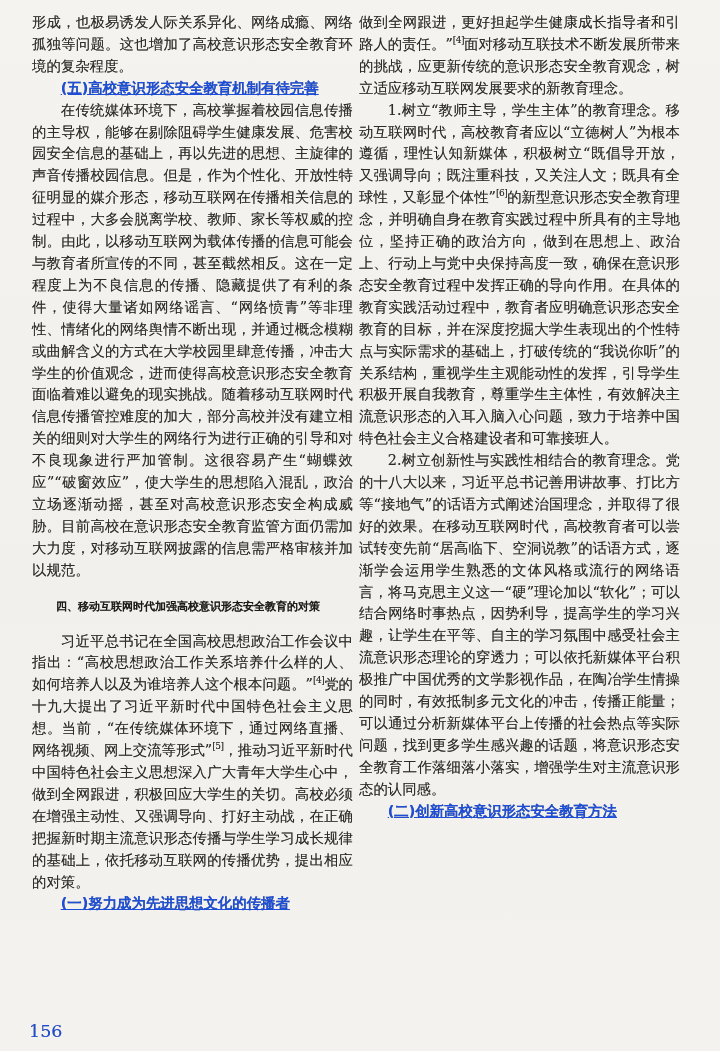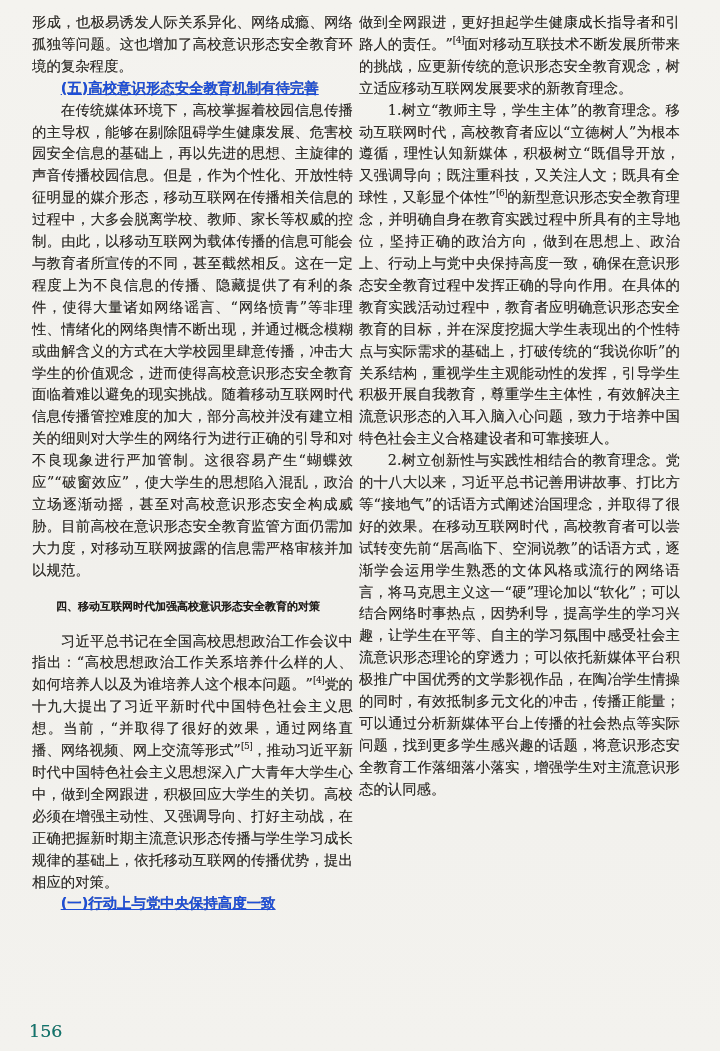--- a/index.html
+++ b/index.html
@@ -57,39 +57,40 @@
     font-size: 9px;
     line-height: 0;
     vertical-align: super;
     letter-spacing: -0.5px;
   }
   .pageno {
     position: absolute;
     left: 29px;
     bottom: 10px;
     font-size: 17.5px;
-    color: #0f766e;
+    color: #1d4ed8;
     text-shadow: 0 0 0.5px rgba(55, 50, 44, 0.55);
   }
 </style>
 </head>
 <body>
 
 <div class="page">
 
   <div class="col">
     <p class="body cont">形成，也极易诱发人际关系异化、网络成瘾、网络孤独等问题。这也增加了高校意识形态安全教育环境的复杂程度。</p>
     <p class="subhead">(五)高校意识形态安全教育机制有待完善</p>
     <p class="body">在传统媒体环境下，高校掌握着校园信息传播的主导权，能够在剔除阻碍学生健康发展、危害校园安全信息的基础上，再以先进的思想、主旋律的声音传播校园信息。但是，作为个性化、开放性特征明显的媒介形态，移动互联网在传播相关信息的过程中，大多会脱离学校、教师、家长等权威的控制。由此，以移动互联网为载体传播的信息可能会与教育者所宣传的不同，甚至截然相反。这在一定程度上为不良信息的传播、隐藏提供了有利的条件，使得大量诸如网络谣言、“网络愤青”等非理性、情绪化的网络舆情不断出现，并通过概念模糊或曲解含义的方式在大学校园里肆意传播，冲击大学生的价值观念，进而使得高校意识形态安全教育面临着难以避免的现实挑战。随着移动互联网时代信息传播管控难度的加大，部分高校并没有建立相关的细则对大学生的网络行为进行正确的引导和对不良现象进行严加管制。这很容易产生“蝴蝶效应”“破窗效应”，使大学生的思想陷入混乱，政治立场逐渐动摇，甚至对高校意识形态安全构成威胁。目前高校在意识形态安全教育监管方面仍需加大力度，对移动互联网披露的信息需严格审核并加以规范。</p>
     <h2 class="sectionhead">四、移动互联网时代加强高校意识形态安全教育的对策</h2>
-    <p class="body"><span>习近平总书记在全国高校思想政治工作会议中指出：“高校思想政治工作关系培养什么样的人、如何培养人以及为谁培养人这个根本问题。”</span><sup class="ref">[4]</sup><span>党的十九大提出了习近平新时代中国特色社会主义思想。当前，“并取得了很好的效果，通过网络直播、网络视频、网上交流等形式”</span><sup class="ref">[5]</sup><span>，推动习近平新时代中国特色社会主义思想深入广大青年大学生心中，做到全网跟进，积极回应大学生的关切。高校必须在增强主动性、又强调导向、打好主动战，在正确把握新时期主流意识形态传播与学生学习成长规律的基础上，依托移动互联网的传播优势，提出相应的对策。</span></p>
-    <p class="subhead">(一)行动上与党中央保持高度一致</p>
+    <p class="body"><span>习近平总书记在全国高校思想政治工作会议中指出：“高校思想政治工作关系培养什么样的人、如何培养人以及为谁培养人这个根本问题。”</span><sup class="ref">[4]</sup><span>党的十九大提出了习近平新时代中国特色社会主义思想。当前，“在传统媒体环境下，通过网络直播、网络视频、网上交流等形式”</span><sup class="ref">[5]</sup><span>，推动习近平新时代中国特色社会主义思想深入广大青年大学生心中，做到全网跟进，积极回应大学生的关切。高校必须在增强主动性、又强调导向、打好主动战，在正确把握新时期主流意识形态传播与学生学习成长规律的基础上，依托移动互联网的传播优势，提出相应的对策。</span></p>
+    <p class="subhead">(一)努力成为先进思想文化的传播者</p>
   </div>
 
   <div class="col">
     <p class="body cont"><span>做到全网跟进，更好担起学生健康成长指导者和引路人的责任。”</span><sup class="ref">[4]</sup><span>面对移动互联技术不断发展所带来的挑战，应更新传统的意识形态安全教育观念，树立适应移动互联网发展要求的新教育理念。</span></p>
     <p class="body"><span>1.树立“教师主导，学生主体”的教育理念。移动互联网时代，高校教育者应以“立德树人”为根本遵循，理性认知新媒体，积极树立“既倡导开放，又强调导向；既注重科技，又关注人文；既具有全球性，又彰显个体性”</span><sup class="ref">[6]</sup><span>的新型意识形态安全教育理念，并明确自身在教育实践过程中所具有的主导地位，坚持正确的政治方向，做到在思想上、政治上、行动上与党中央保持高度一致，确保在意识形态安全教育过程中发挥正确的导向作用。在具体的教育实践活动过程中，教育者应明确意识形态安全教育的目标，并在深度挖掘大学生表现出的个性特点与实际需求的基础上，打破传统的“我说你听”的关系结构，重视学生主观能动性的发挥，引导学生积极开展自我教育，尊重学生主体性，有效解决主流意识形态的入耳入脑入心问题，致力于培养中国特色社会主义合格建设者和可靠接班人。</span></p>
     <p class="body">2.树立创新性与实践性相结合的教育理念。党的十八大以来，习近平总书记善用讲故事、打比方等“接地气”的话语方式阐述治国理念，并取得了很好的效果。在移动互联网时代，高校教育者可以尝试转变先前“居高临下、空洞说教”的话语方式，逐渐学会运用学生熟悉的文体风格或流行的网络语言，将马克思主义这一“硬”理论加以“软化”；可以结合网络时事热点，因势利导，提高学生的学习兴趣，让学生在平等、自主的学习氛围中感受社会主流意识形态理论的穿透力；可以依托新媒体平台积极推广中国优秀的文学影视作品，在陶冶学生情操的同时，有效抵制多元文化的冲击，传播正能量；可以通过分析新媒体平台上传播的社会热点等实际问题，找到更多学生感兴趣的话题，将意识形态安全教育工作落细落小落实，增强学生对主流意识形态的认同感。</p>
+    <p class="subhead">(二)创新高校意识形态安全教育方法</p>
   </div>
 
 </div>
 
 <div class="pageno">156</div>
 
 </body></html>

